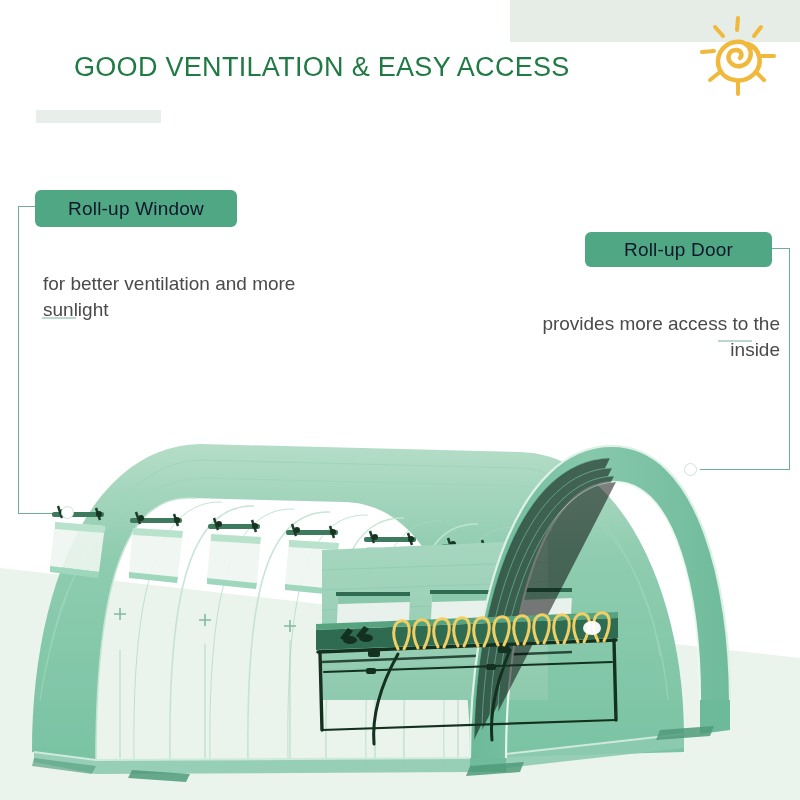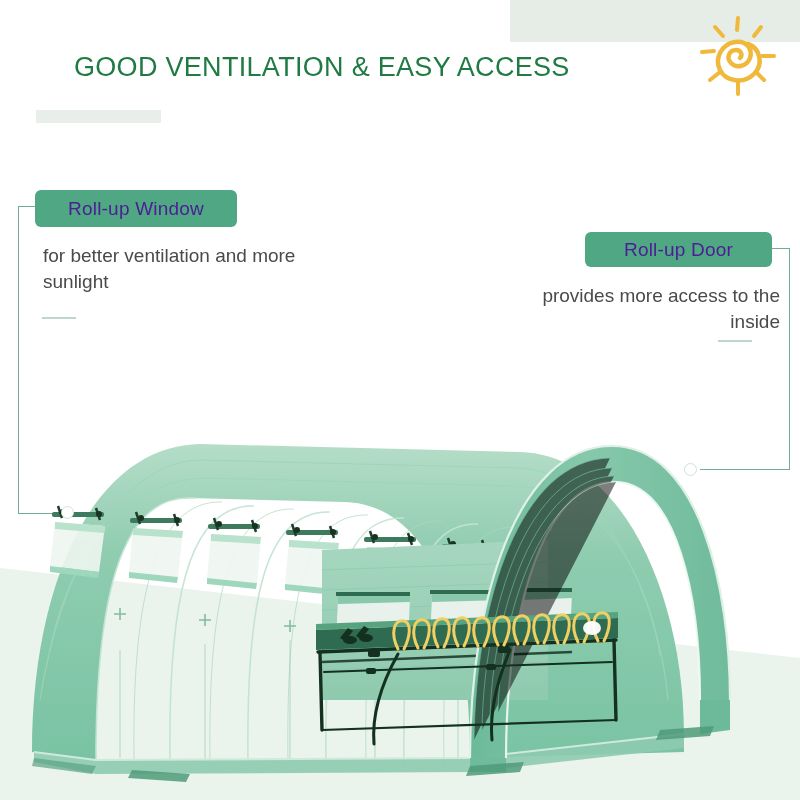--- a/index.html
+++ b/index.html
@@ -30,30 +30,31 @@
     position: absolute; left: 34px; top: 52px;
     font-size: 27px; letter-spacing: .3px;
     color: #1f7a43; font-weight: 400; white-space: nowrap;
     font-family: "Liberation Sans", sans-serif;
     margin-left: 40px;
   }
 
   
   .badge {
     position: absolute; display: flex; align-items: center; justify-content: center;
-    background: #4fa783; color: #4c1d95; border-radius: 6px;
+    background: #4fa783; color: #0f172a; border-radius: 6px;
     font-size: 19px; font-weight: 400; letter-spacing: .2px;
     padding: 0 16px; white-space: nowrap;
   }
   #badge-window { left: 35px; top: 190px; height: 37px; min-width: 202px; }
   #badge-door   { left: 585px; top: 232px; height: 35px; min-width: 187px; text-align: right; }
 
   .desc {
     position: absolute; color: #4a4a4a; font-size: 19px; line-height: 26px;
     font-weight: 300;
+    margin-top: 28px;
   }
   #desc-window { left: 43px; top: 243px; width: 300px; text-align: left; }
   #desc-door   { left: 540px; top: 283px; width: 240px; text-align: right; }
 
   .mini-rule { position: absolute; height: 2px; background: #bcd8cd; }
   #rule-window { left: 42px; top: 317px; width: 34px; }
   #rule-door   { left: 718px; top: 340px; width: 34px; }
 
   
   .conn { position: absolute; background: #6fae95; }

